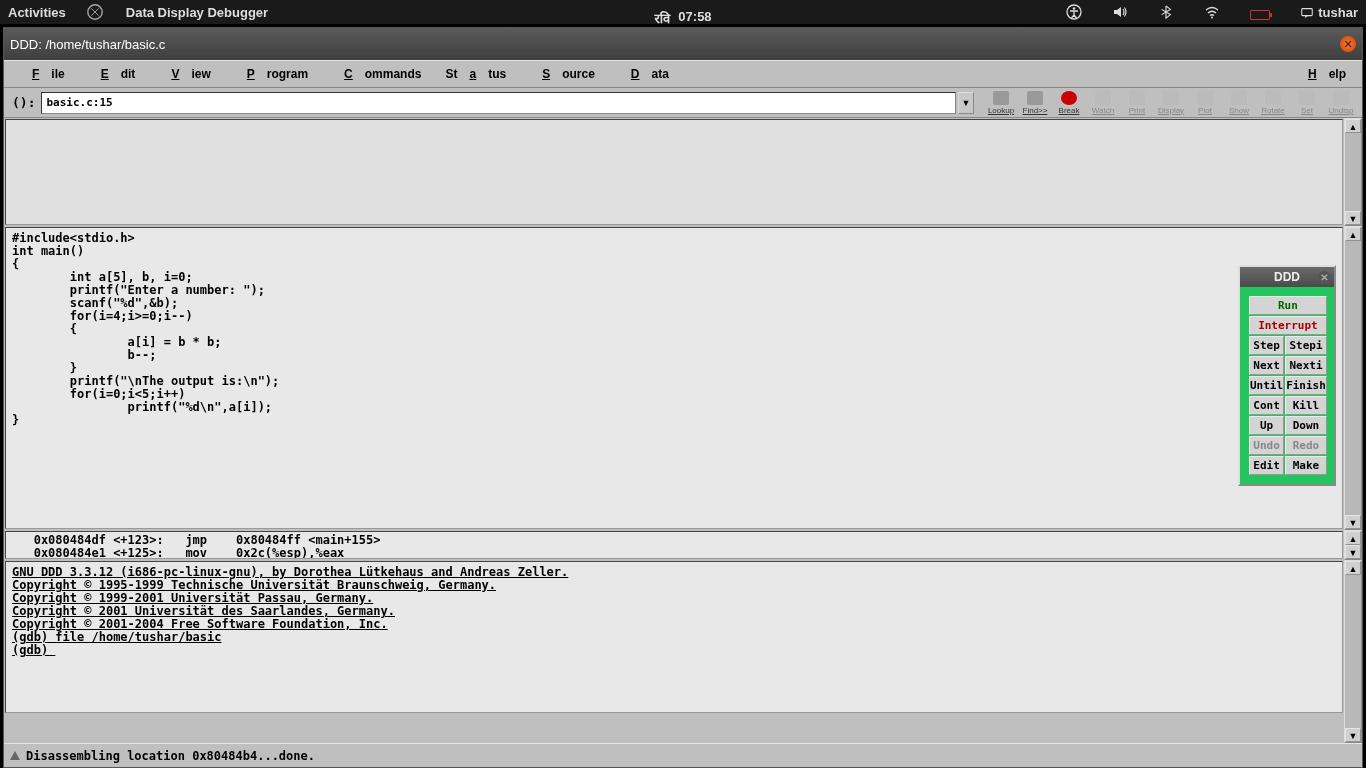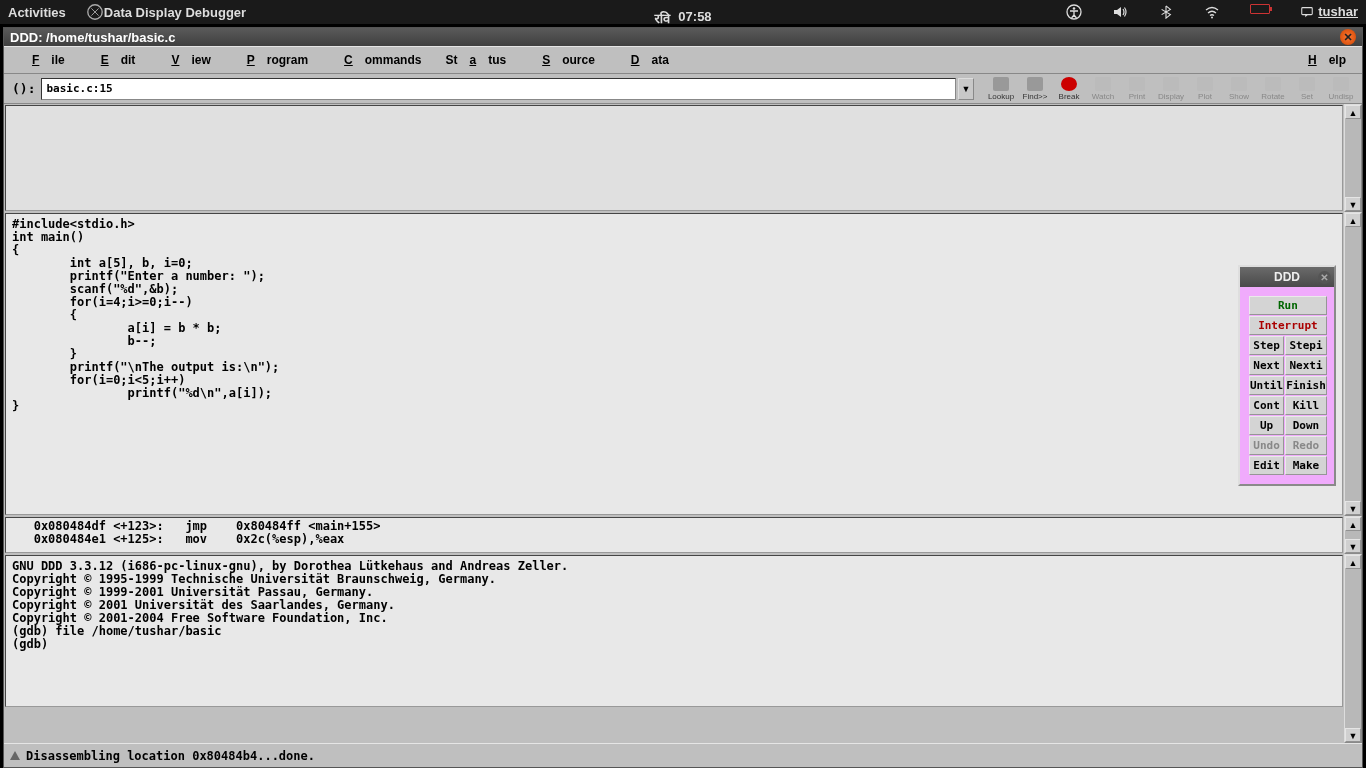--- a/index.html
+++ b/index.html
@@ -1,70 +1,70 @@
 <!DOCTYPE html>
 <html><head>
 <meta charset="utf-8">
 <style>
 * { margin: 0; padding: 0; box-sizing: border-box; }
 body { font-family: sans-serif; width: 1366px; height: 768px; background: #000; overflow: hidden; position: relative; }
 .topbar { height: 24px; background: #1a1a1a; color: #ddd; display: flex; align-items: center; font-size: 13px; font-weight: bold; padding: 0 8px; }
 .topbar-left { display: flex; gap: 20px; align-items: center; }
 .topbar-center { position: absolute; left: 50%; transform: translateX(-50%); display: flex; gap: 8px; margin-top: 12px; }
-.topbar-right { margin-left: auto; display: flex; gap: 30px; align-items: flex-start; text-decoration: underline; }
+.topbar-right { margin-left: auto; display: flex; gap: 30px; align-items: flex-end; }
 .topbar-icon { width: 16px; height: 16px; display: inline-flex; align-items: center; justify-content: center; }
 .app-icon { width: 18px; height: 18px; }
 .window { position: absolute; top: 27px; left: 3px; right: 3px; bottom: 0; background: #bfbfbf; border: 1px solid #555; display: flex; flex-direction: column; }
-.titlebar { height: 18px; background: linear-gradient(#5a5a5a, #3f3f3f); color: #fff; display: flex; align-items: center; padding: 6px 6px; font-size: 13px; font-weight: bold; }
+.titlebar { height: 32px; background: linear-gradient(#5a5a5a, #3f3f3f); color: #fff; display: flex; align-items: center; padding: 6px 6px; font-size: 13px; font-weight: normal; }
 .close-btn { margin-left: auto; width: 16px; height: 16px; background: radial-gradient(#ff7733, #cc4400); border-radius: 50%; display: flex; align-items: center; justify-content: center; font-size: 11px; color: #222; }
 .menubar { height: 28px; background: #bfbfbf; display: flex; align-items: center; padding: 0 4px; border-bottom: 1px solid #888; border-top: 1px solid #e5e5e5; font-family: sans-serif; font-size: 12px; font-weight: bold; }
 .menubar span { padding: 0 12px; cursor: pointer; }
 .menubar .help { margin-left: auto; }
 .u { text-decoration: underline; }
 .toolbar { height: 30px; background: #bfbfbf; display: flex; align-items: center; padding: 2px 4px; border-bottom: 1px solid #888; gap: 2px; }
 .arg-label { font-family: monospace; font-weight: bold; font-size: 13px; padding: 0 4px; }
 .arg-input { flex: 1; height: 22px; background: #fff; border: 1px inset #888; font-family: monospace; font-weight: bold; font-size: 11px; padding: 0 4px; }
 .dropdown-arrow { width: 16px; height: 22px; background: #c8c8c8; border: 1px outset #ddd; display:flex; align-items:center; justify-content:center; font-size:9px; }
-.tool-btn { width: 34px; height: 28px; display: flex; flex-direction: column; align-items: center; justify-content: center; font-size: 8px; font-family: sans-serif; color: #333; cursor: pointer; }
+.tool-btn { width: 34px; height: 28px; display: flex; flex-direction: column; align-items: center; justify-content: center; font-size: 8px; font-family: sans-serif; color: #333; cursor: pointer; text-decoration: underline; }
 .tool-btn.disabled { color: #888; }
 .tool-btn .ico { width: 16px; height: 14px; background: #999; border-radius: 2px; margin-bottom: 1px; }
 .tool-btn.disabled .ico { background: #bbb; }
 .break-ico { background: #cc0000 !important; border-radius: 50% !important; }
 .pane { background: #e8e8e8; border: 1px inset #999; margin: 1px; font-family: monospace; font-weight: bold; font-size: 12px; line-height: 13px; overflow: hidden; position: relative; }
 .data-pane { height: 106px; background: #e0e0e0; background-image: radial-gradient(#888 0.5px, transparent 0.5px); background-size: 18px 18px; background-position: 8px 8px; }
 .content-area { flex: 1; display: flex; flex-direction: column; min-height: 0; }
 .row { display: flex; }
 .row .pane { flex: 1; }
 .vscroll { width: 18px; background: #c8c8c8; border: 1px outset #ddd; display: flex; flex-direction: column; }
 .vscroll .arr { height: 14px; text-align: center; font-size: 9px; line-height: 14px; background: #d0d0d0; border: 1px outset #e5e5e5; }
 .vscroll .track { flex: 1; background: #b8b8b8; }
 .source-pane { height: 302px; padding: 4px 6px; white-space: pre; color: #000; }
-.asm-pane { height: 36px; padding: 2px 6px; white-space: pre; color: #000; }
-.console-pane { height: 152px; padding: 4px 6px; white-space: pre; color: #000; }
+.asm-pane { height: 28px; padding: 2px 6px; white-space: pre; color: #000; }
+.console-pane { height: 152px; padding: 4px 6px; white-space: pre; color: #000; text-decoration: underline; }
 .statusbar { height: 24px; background: #bfbfbf; border-top: 1px solid #e5e5e5; display: flex; align-items: center; font-family: monospace; font-weight: bold; font-size: 12px; padding: 0 6px; }
 .status-tri { width: 0; height: 0; border-left: 5px solid transparent; border-right: 5px solid transparent; border-bottom: 9px solid #666; margin-right: 6px; }
-.cmd-panel { position: absolute; top: 237px; right: 26px; width: 98px; background: #f0abfc; border: 2px outset #dedede; z-index: 10; }
+.cmd-panel { position: absolute; top: 237px; right: 26px; width: 98px; background: #22c55e; border: 2px outset #dedede; z-index: 10; }
 .cmd-title { height: 20px; background: linear-gradient(#6a6a6a, #4a4a4a); color: #eee; font-weight: bold; font-size: 12px; display: flex; align-items: center; justify-content: center; position: relative; }
 .cmd-title .cx { position: absolute; right: 3px; width: 13px; height: 13px; border-radius: 50%; background: #555; color: #aaa; font-size: 10px; display: flex; align-items: center; justify-content: center; }
 .cmd-grid { display: grid; grid-template-columns: 1fr 1fr; gap: 1px; padding: 9px; }
 .cmd-btn { height: 19px; background: #d4d4d4; border: 1px outset #eaeaea; font-family: monospace; font-weight: bold; font-size: 11px; display: flex; align-items: center; justify-content: center; cursor: pointer; }
 .cmd-btn.wide { grid-column: span 2; }
 .cmd-btn.green { color: #006600; }
 .cmd-btn.red { color: #aa0000; }
 .cmd-btn.disabled { color: #888; }
 .battery-icon { width: 20px; height: 10px; border: 1px solid #cc3333; border-radius: 1px; position: relative; }
 .battery-icon::after { content: ''; position: absolute; right: -3px; top: 2px; width: 2px; height: 4px; background: #cc3333; }
 </style>
 </head>
 <body>
 
 <div class="topbar">
   <div class="topbar-left">
     <span>Activities</span>
-    <span style="display:flex;align-items:center;gap:0;">
+    <span style="display:flex;align-items:center;gap:22px;">
       <svg class="app-icon" viewBox="0 0 20 20">
           <circle cx="10" cy="10" r="8" fill="none" stroke="#aaa" stroke-width="1.5"></circle>
           <path d="M6 6 L14 14 M14 6 L6 14" stroke="#aaa" stroke-width="1"></path>
         </svg>
       <span>Data Display Debugger</span>
     </span>
   </div>
   <div class="topbar-center">
     <span>रवि</span>
     <span>07:58</span>

